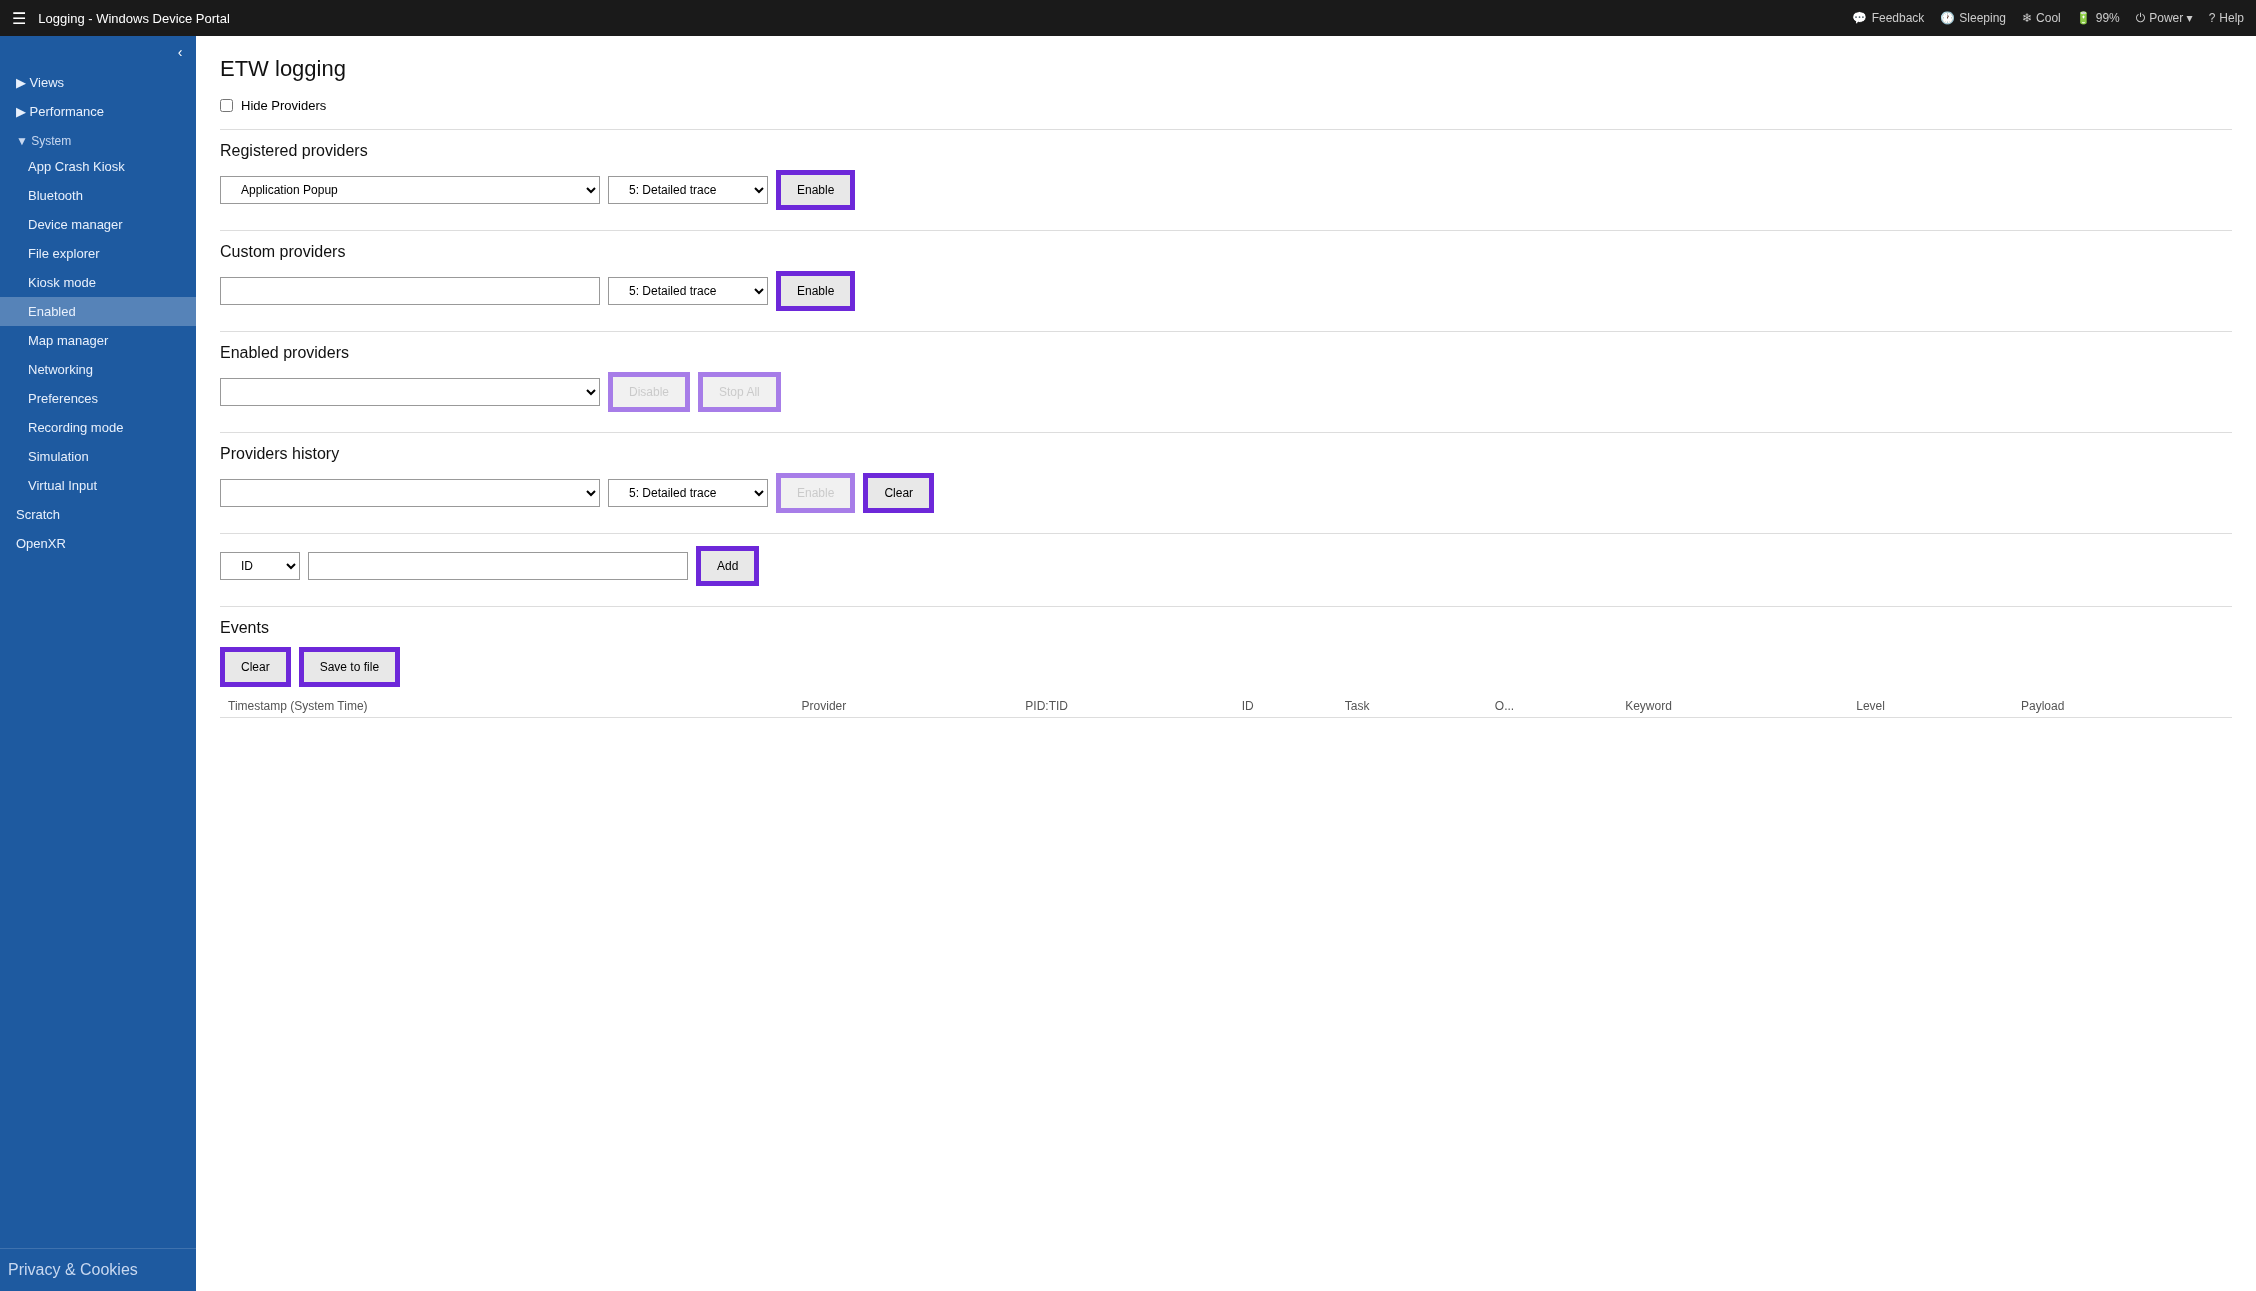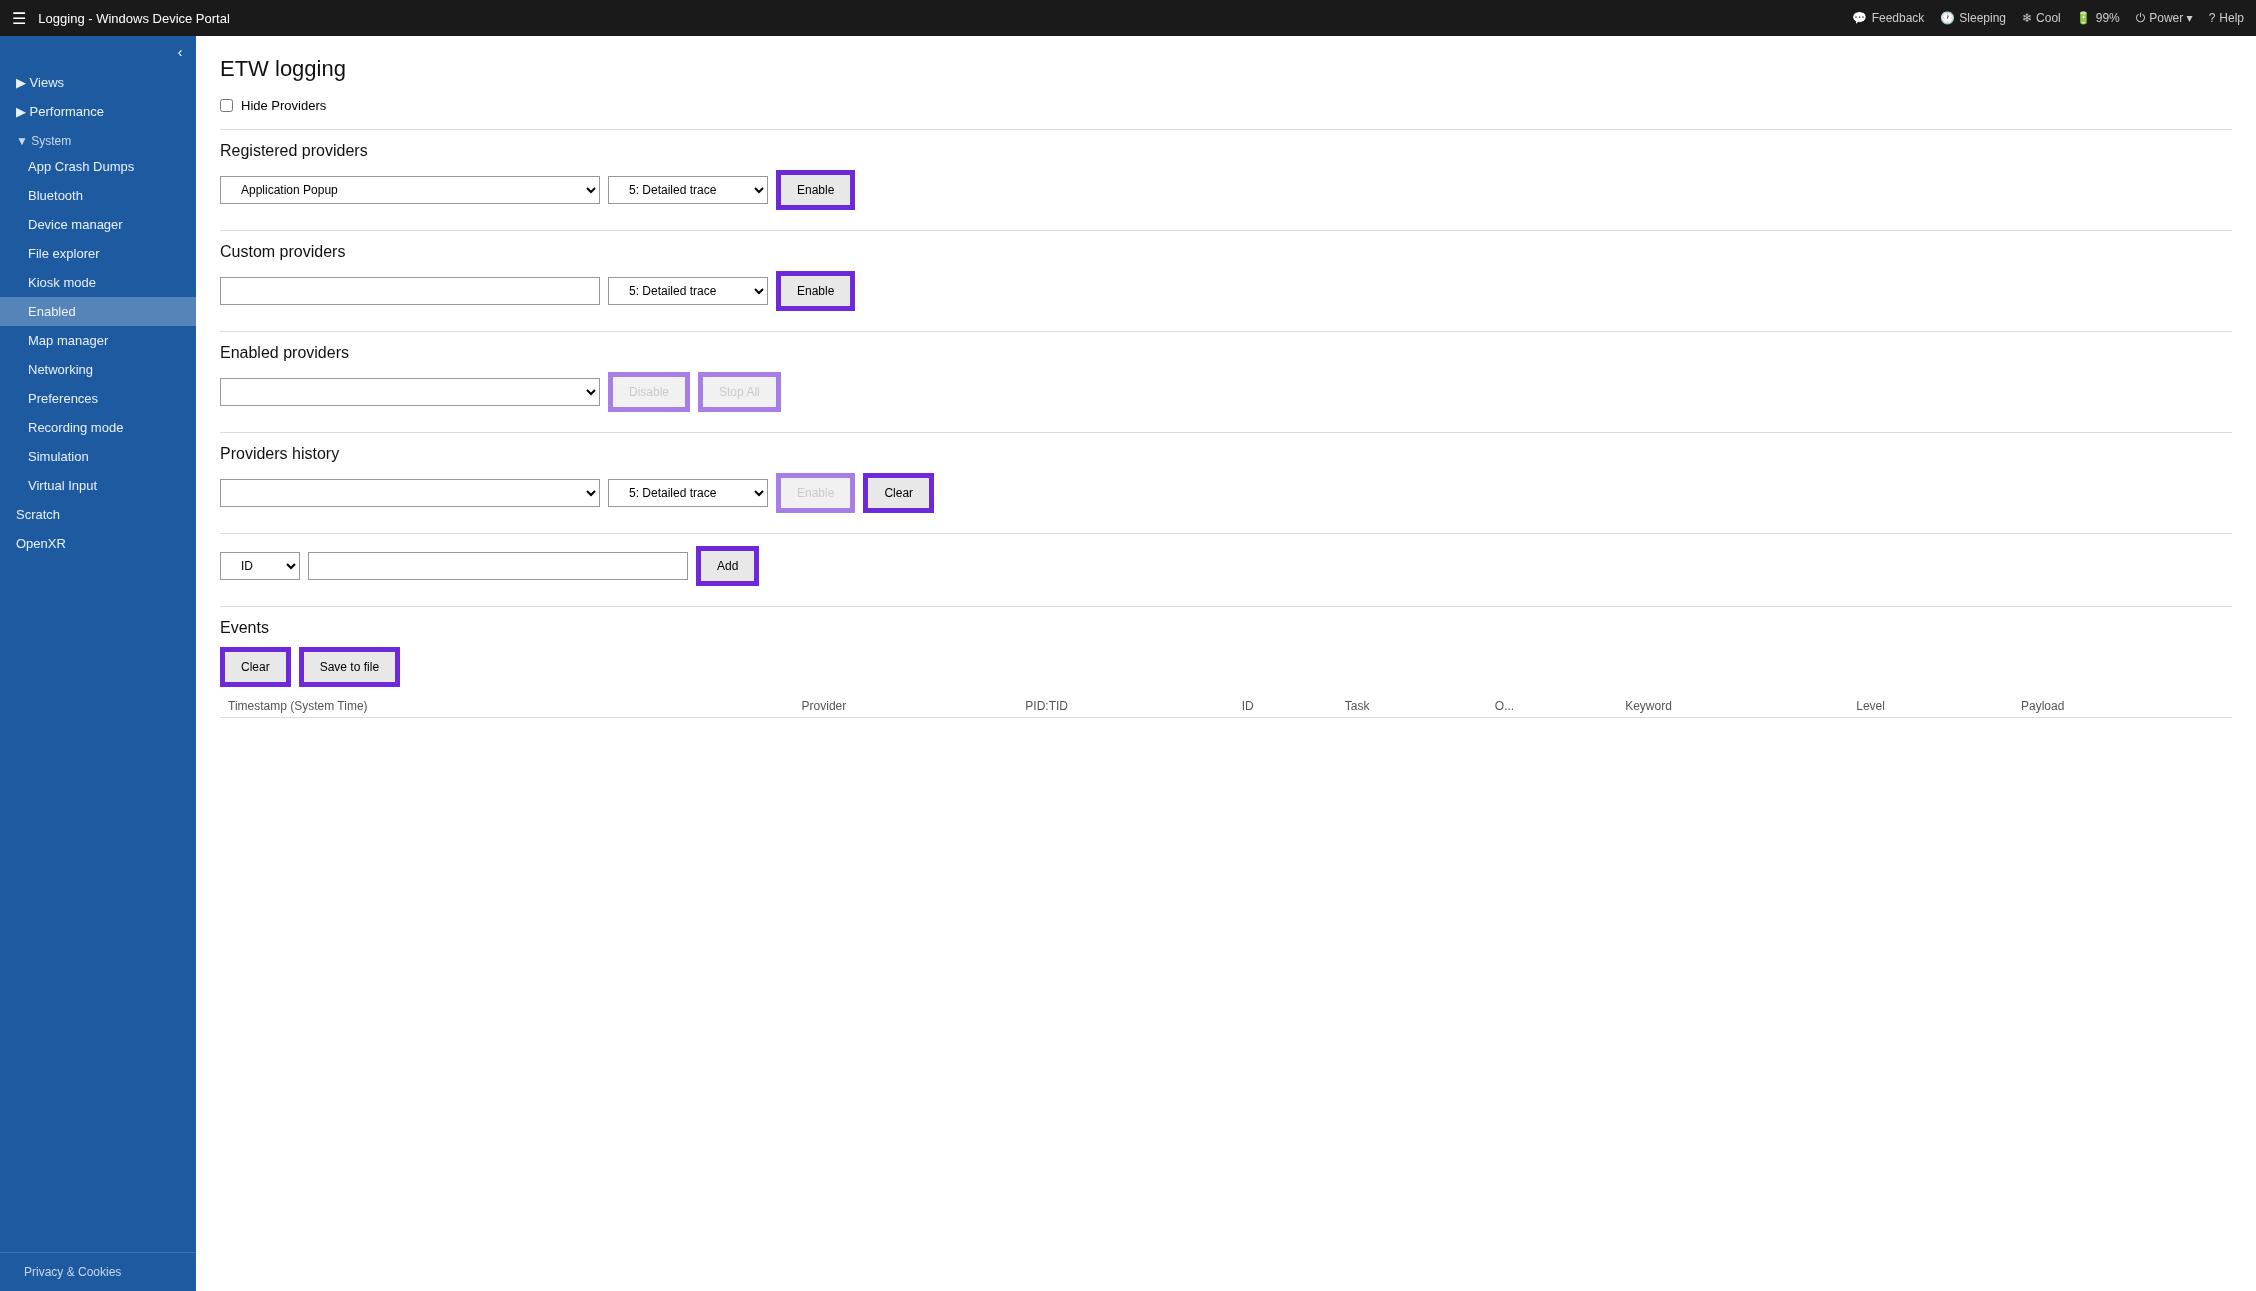--- a/index.html
+++ b/index.html
@@ -65,22 +65,22 @@
       padding: 7px 16px;
       cursor: pointer;
       font-size: 13px;
       color: #e8f0fc;
       display: flex;
       align-items: flex-end;
       gap: 4px;
     }
     .sidebar-footer {
       margin-top: auto;
-      padding: 12px 24px;
-      font-size: 12px;
+      padding: 12px 8px;
+      font-size: 16px;
       color: #c8d8f0;
       cursor: pointer;
       border-top: 1px solid rgba(255,255,255,0.15);
     }
 
     
     .content {
       flex: 1;
       background: #fff;
       overflow-y: auto;
@@ -232,21 +232,21 @@
       <span>▶ Views</span>
     </div>
     <div class="sidebar-top-item">
       <span>▶ Performance</span>
     </div>
     <div class="sidebar-section-header">
       <span>▼ System</span>
     </div>
 
     <div class="sidebar-item">
-      <span>App Crash Dumps</span>
+      <span>App Crash Kiosk</span>
     </div>
     <div class="sidebar-item">
       <span>Bluetooth</span>
     </div>
     <div class="sidebar-item">
       <span>Device manager</span>
     </div>
     <div class="sidebar-item">
       <span>File explorer</span>
     </div>

